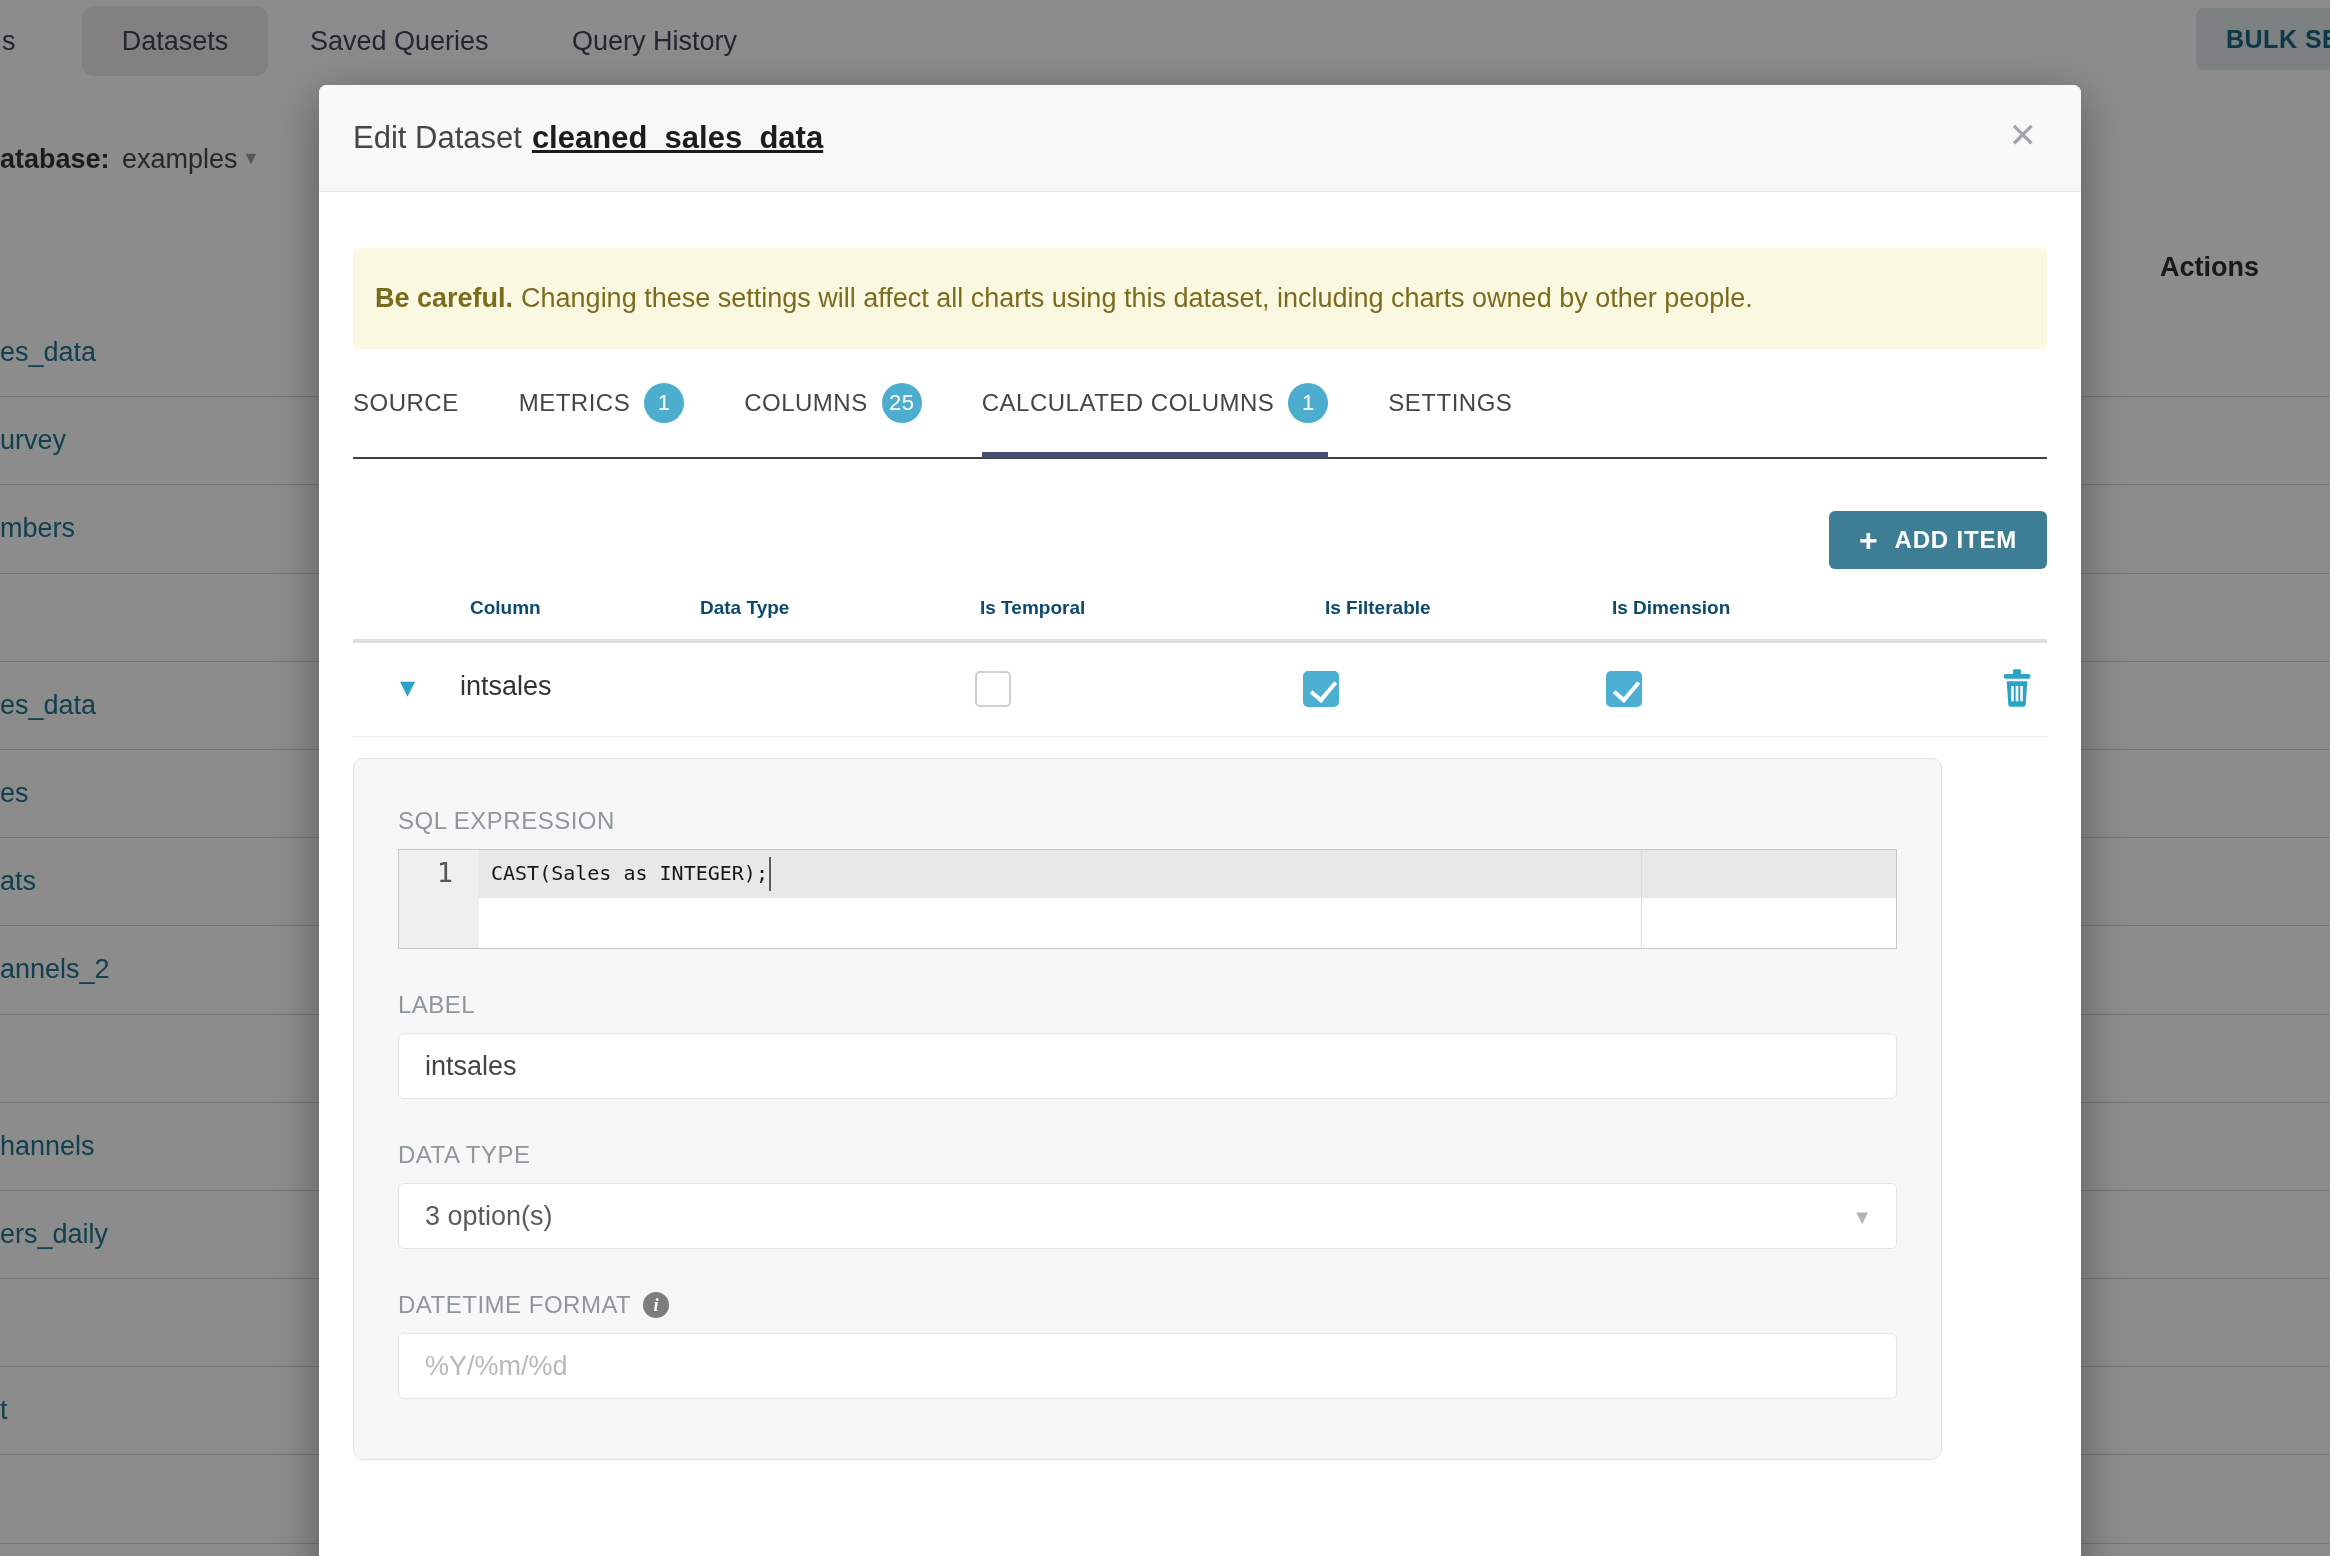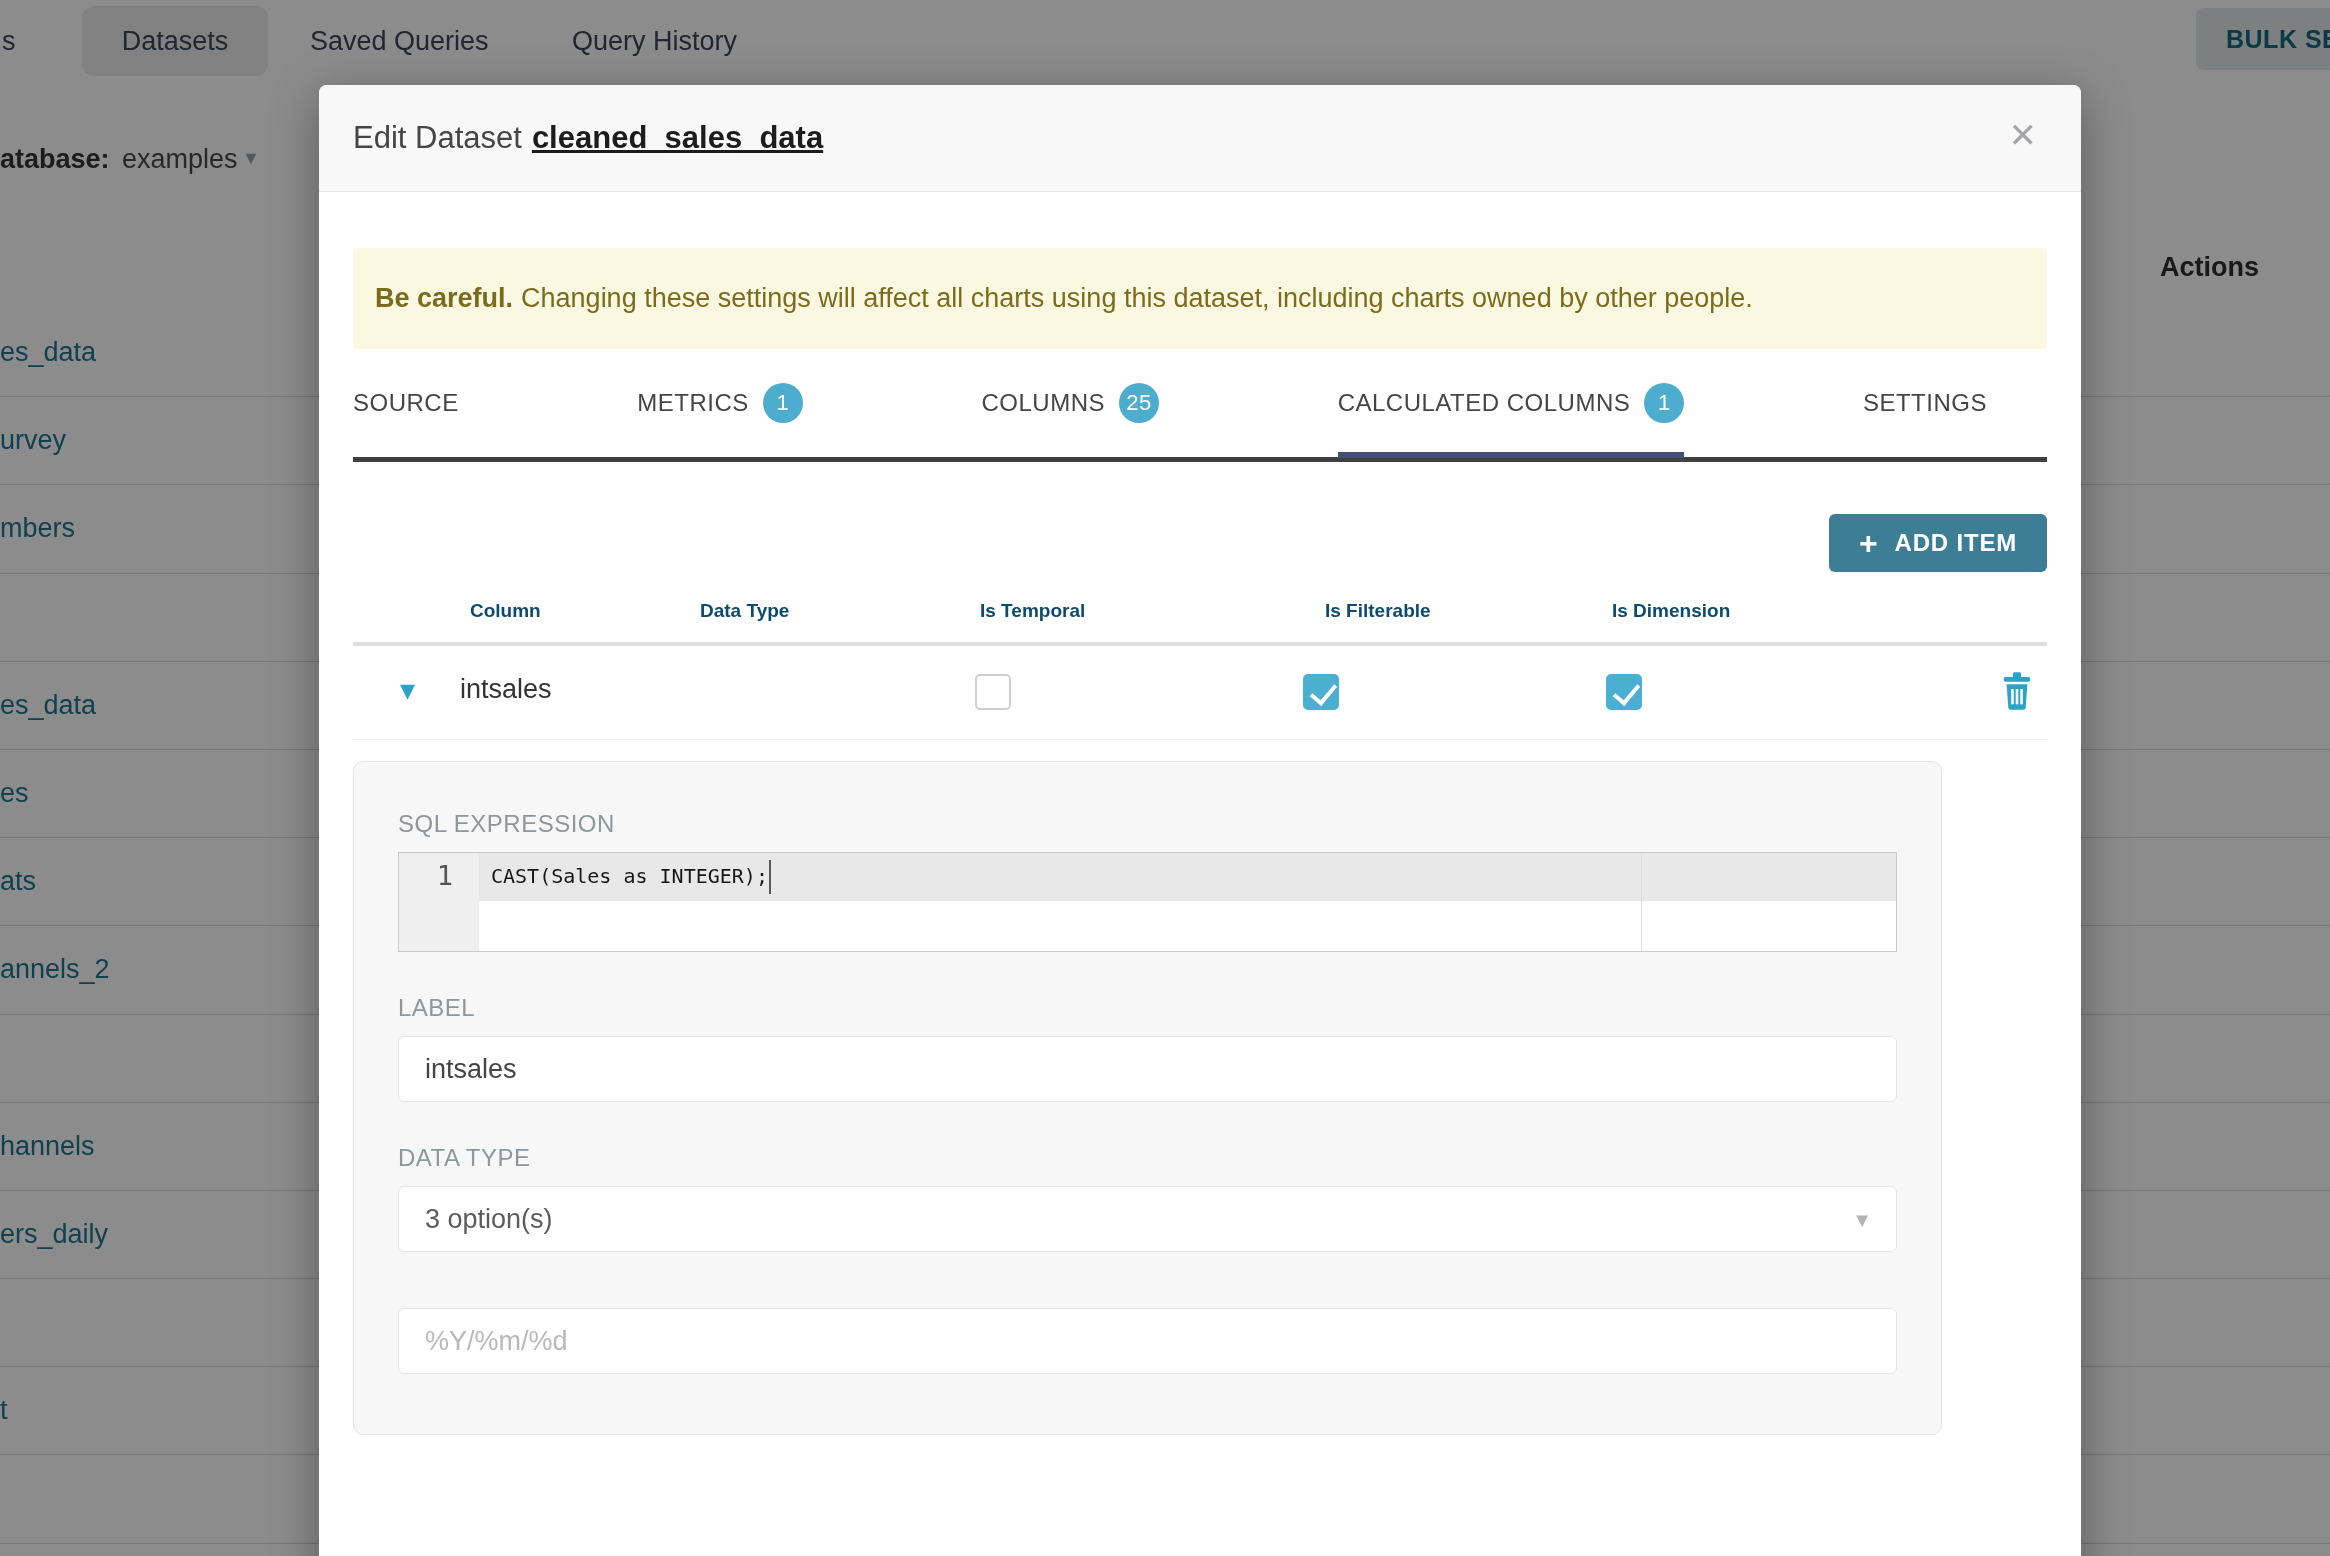--- a/index.html
+++ b/index.html
@@ -37,21 +37,21 @@
                   border-radius:8px 8px 0 0; display:flex; align-items:center; padding:0 34px; position:relative; }
   .modal-title { font-size:31px; color:#454545; }
   .modal-title b { color:#1c1c1c; margin-left:10px; font-weight:bold;text-decoration:underline; }
   .modal-close { position:absolute; right:44px; top:30px; font-size:34px; color:#a4a4ad; cursor:pointer; }
   .modal-body { padding:0 34px; }
 
   .warning { margin-top:56px; height:101px; background:#fbf8e2; border-radius:4px;
              display:flex; align-items:center; padding:0 22px; font-size:27px; color:#7b6c1d; }
   .warning b { margin-right:8px; }
 
-  .tabs-bar { margin-top:30px; border-bottom:5px solid #404040; display:flex;justify-content:space-between; }
+  .tabs-bar { margin-top:30px; border-bottom:2px solid #404040; display:flex; }
   .tab { position:relative; display:flex; align-items:center; gap:14px; margin-right:60px;
          padding:4px 0 34px 0; font-size:24px; letter-spacing:.5px; color:#454545; cursor:pointer; }
   .tab.active::after { content:""; position:absolute; left:0; right:0; bottom:-1px; height:6px; background:#454e74; }
   .badge { min-width:40px; height:40px; border-radius:20px; background:#4cadcf; color:#fff;
            font-size:22px; display:flex; align-items:center; justify-content:center; padding:0 6px; }
 
   .additem-row { margin-top:52px; display:flex; justify-content:flex-end; }
   .additem-btn { height:58px; padding:0 30px; border-radius:6px; background:#3e7e95; color:#fff; border:none;
                  font-size:24px; font-weight:bold; letter-spacing:.8px; display:inline-flex; align-items:center; gap:16px;
                  font-family:"Liberation Sans", sans-serif; cursor:pointer; }
@@ -259,19 +259,23 @@
 
         <div class="form-section">
           <div class="field-label">DATA TYPE</div>
           <div class="select-box">
             <span>3 option(s)</span>
             <span class="select-caret">▼</span>
           </div>
         </div>
 
         <div class="form-section">
+          <div class="field-label">
+            <span>DATETIME FORMAT</span>
+            <span class="info-icon">i</span>
+          </div>
           <input class="text-input" placeholder="%Y/%m/%d" style="">
         </div>
 
       </div>
     </div>
   </div>
 </div>
 
 </body></html>

